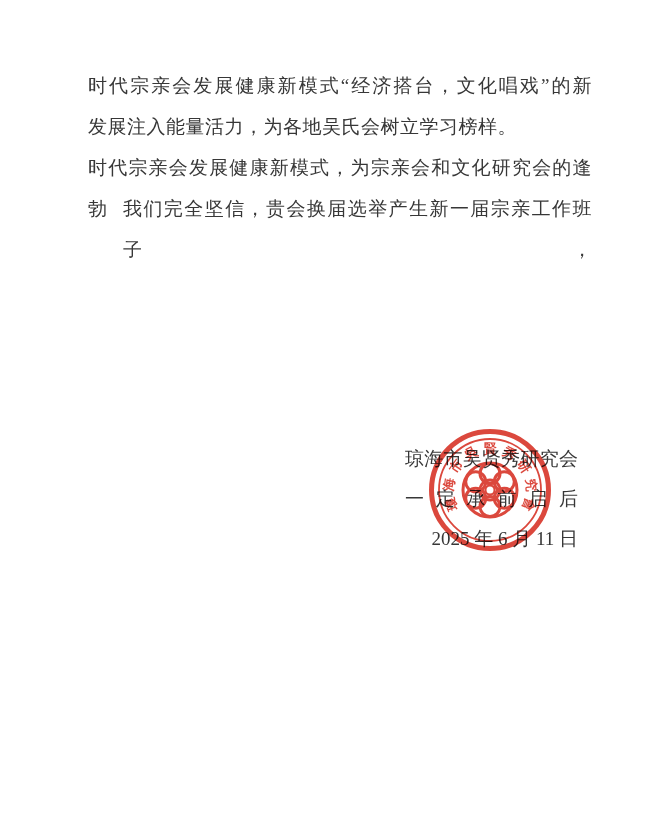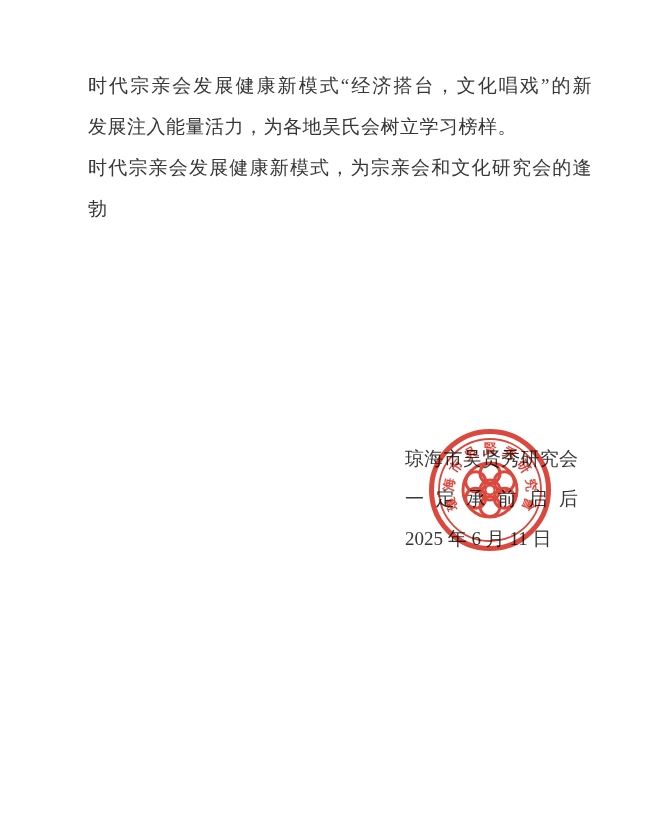--- a/index.html
+++ b/index.html
@@ -48,21 +48,21 @@
   }
   .sig-line {
     height: 40px;
     line-height: 40px;
   }
   .sig-line.spread {
     text-align: justify;
     text-align-last: justify;
   }
   .sig-line.center {
-    text-align: left;
+    text-align: right;
     white-space: nowrap;
   }
   
   .seal {
     position: absolute;
     left: 425px;
     top: 425px;
     width: 130px;
     height: 130px;
     opacity: 0.85;
@@ -77,20 +77,21 @@
 </style>
 </head>
 <body style="color: rgb(55, 55, 55);">
 
 <div class="page">
 
   <div class="doc-body">
     <div class="line just">时代宗亲会发展健康新模式“经济搭台，文化唱戏”的新</div>
     <div class="line">发展注入能量活力，为各地吴氏会树立学习榜样。</div>
     <div class="line just">时代宗亲会发展健康新模式，为宗亲会和文化研究会的逢勃</div>
+    <div class="line just indent">我们完全坚信，贵会换届选举产生新一届宗亲工作班子，</div>
   </div>
 
   <div class="signature">
     <div class="sig-line spread">琼海市吴贤秀研究会</div>
     <div class="sig-line spread">一定承前启后</div>
     <div class="sig-line center">2025 年 6 月 11 日</div>
   </div>
 
   <div class="seal">
     <svg viewBox="0 0 130 130">

